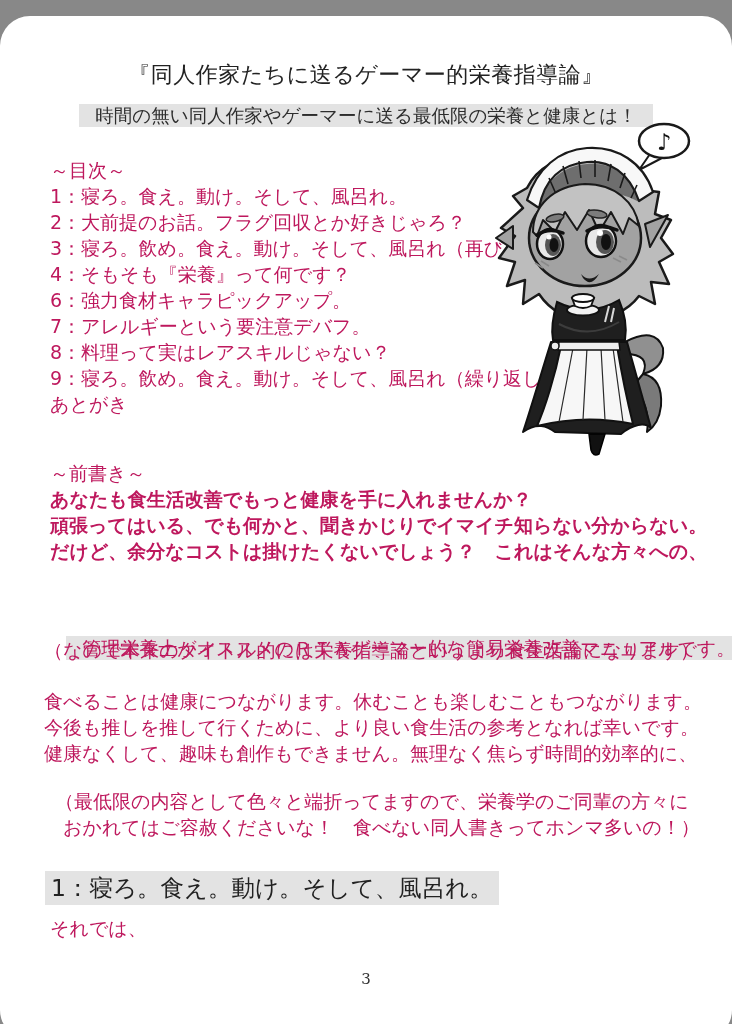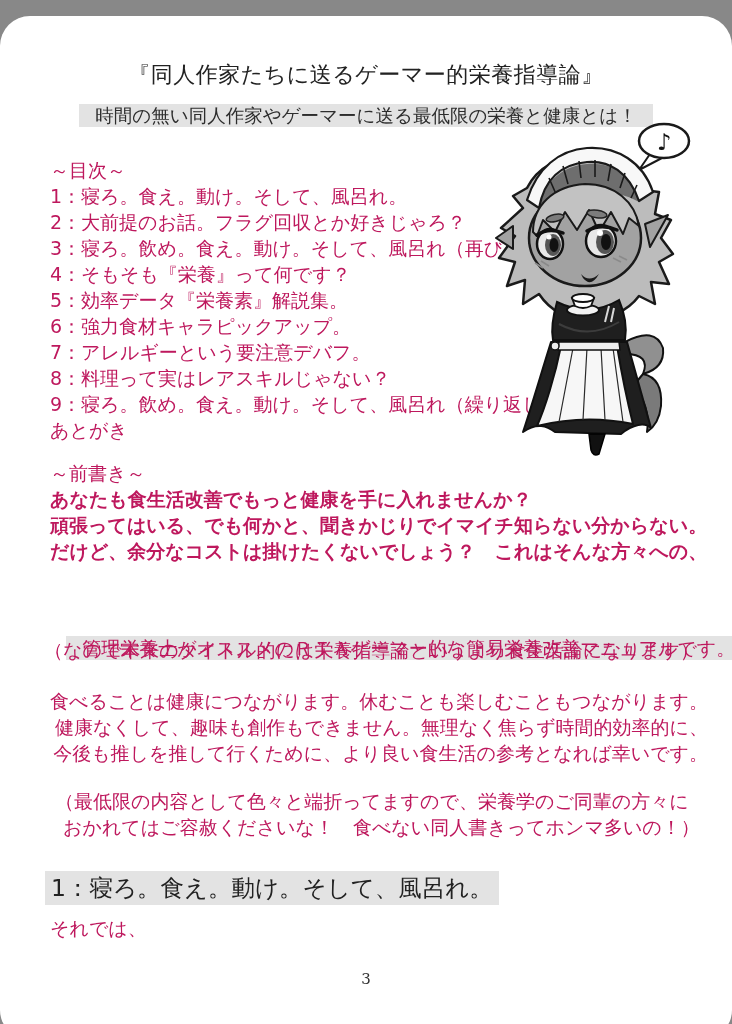--- a/index.html
+++ b/index.html
@@ -21,21 +21,21 @@
     color:#222;
   }
   .subtitle-row{top:87px;left:0;width:732px;text-align:center;font-size:18.5px;}
   .hl{background:#e3e3e3;padding:1px 16px;}
   .line{white-space:pre;font-size:19px;line-height:26px;color:#be185d;}
   .toc{top:141px;left:50px;}
   .preface-h{top:444px;left:50px;}
   .para1{top:470px;left:50px;font-weight:bold;}
   .hl-line{top:593px;left:42px;}
   .note-line{top:621px;left:44px;}
-  .para2{top:672px;left:50px;text-align:right;}
+  .para2{top:672px;left:44px;}
   .para3{top:772px;left:44px;text-align:center;}
   .sec1-h{top:856px;left:45px;font-size:23.5px;color:#222;}
   .sec1-h .hl{padding:3px 6px;}
   .sec1-body{top:899px;left:50px;}
   .page-num{
     top:954px;left:0;width:732px;text-align:center;
     font-family:"DejaVu Serif","Liberation Serif",serif;
     font-size:15px;color:#333;
   }
   .illus{top:100px;left:493px;width:210px;height:345px;}
@@ -50,21 +50,20 @@
   <div class="abs subtitle-row">
     <span class="hl">時間の無い同人作家やゲーマーに送る最低限の栄養と健康とは！</span>
   </div>
 
   <div class="abs toc">
     <div class="line">～目次～</div>
     <div class="line">1：寝ろ。食え。動け。そして、風呂れ。</div>
     <div class="line">2：大前提のお話。フラグ回収とか好きじゃろ？</div>
     <div class="line">3：寝ろ。飲め。食え。動け。そして、風呂れ（再び）</div>
     <div class="line">4：そもそも『栄養』って何です？</div>
-    <div class="line">5：効率データ『栄養素』解説集。</div>
     <div class="line">6：強力食材キャラピックアップ。</div>
     <div class="line">7：アレルギーという要注意デバフ。</div>
     <div class="line">8：料理って実はレアスキルじゃない？</div>
     <div class="line">9：寝ろ。飲め。食え。動け。そして、風呂れ（繰り返し）</div>
     <div class="line">あとがき</div>
   </div>
 
   <div class="abs line preface-h">～前書き～</div>
 
   <div class="abs para1">
@@ -74,22 +73,22 @@
   </div>
 
   <div class="abs line hl-line">
     <span class="hl">管理栄養士がオススメのＲＴＡゲーマー的な簡易栄養改善マニュアルです。</span>
   </div>
 
   <div class="abs line note-line">（なので本来のタイトル的には栄養指導論というより食生活論になります）</div>
 
   <div class="abs para2">
     <div class="line">食べることは健康につながります。休むことも楽しむこともつながります。</div>
+    <div class="line">今後も推しを推して行くために、より良い食生活の参考となれば幸いです。</div>
     <div class="line">健康なくして、趣味も創作もできません。無理なく焦らず時間的効率的に、</div>
-    <div class="line">今後も推しを推して行くために、より良い食生活の参考となれば幸いです。</div>
   </div>
 
   <div class="abs para3">
     <div class="line">（最低限の内容として色々と端折ってますので、栄養学のご同輩の方々に</div>
     <div class="line">　おかれてはご容赦くださいな！　食べない同人書きってホンマ多いの！）</div>
   </div>
 
   <div class="abs sec1-h">
     <span class="hl">1：寝ろ。食え。動け。そして、風呂れ。</span>
   </div>

